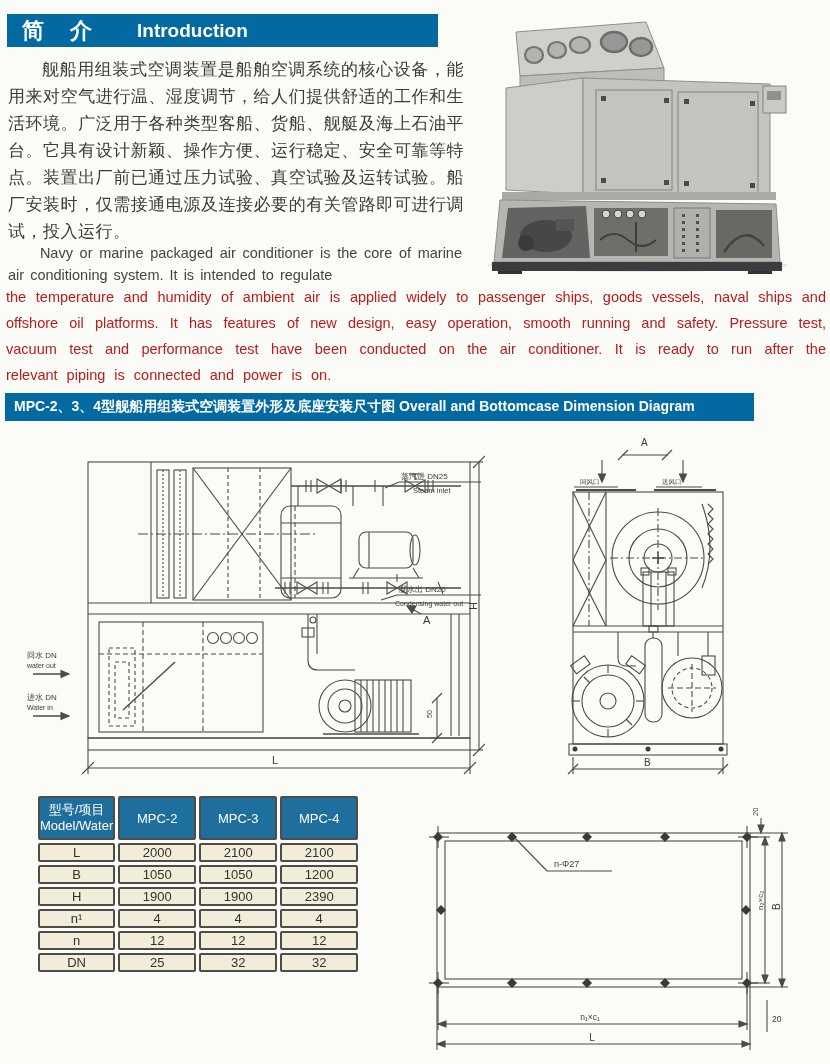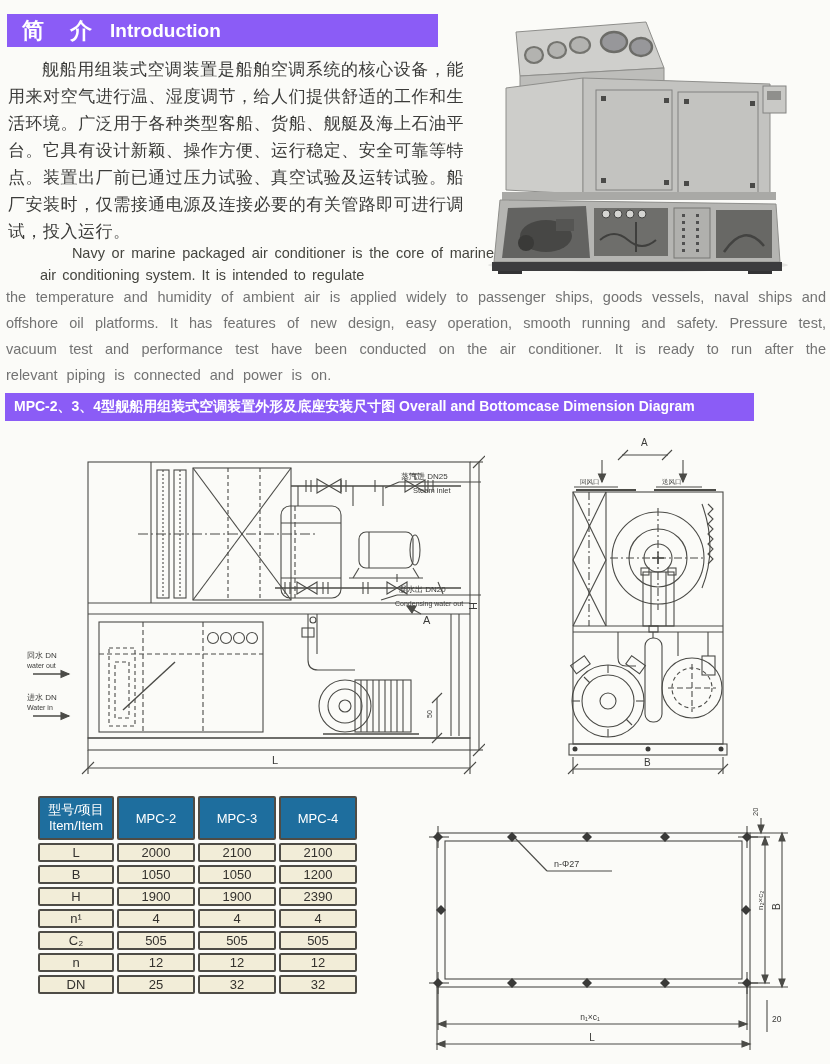--- a/index.html
+++ b/index.html
@@ -6,46 +6,46 @@
   html, body { width: 830px; height: 1064px; }
   body {
     position: relative;
     background: #fbfbf8;
     font-family: "Liberation Sans", sans-serif;
     color: #3b3b39;
     overflow: hidden;
   }
   .bar {
     position: absolute;
-    background: #8b5cf6;
+    background: #0369a1;
     color: #fff;
     display: flex;
     align-items: center;
   }
   #bar1 { left: 7px; top: 14px; width: 431px; height: 33px; padding-left: 15px; gap: 16px; }
   #bar1 .zh { font-size: 22px; font-weight: bold; letter-spacing: 2px; }
-  #bar1 .en { font-size: 19px; font-weight: bold; }
+  #bar1 .en { font-size: 19px; font-weight: bold; margin-left: 27px; }
   #bar2 {
     left: 5px; top: 393px; width: 749px; height: 28px;
     padding-left: 9px; font-size: 14px; font-weight: bold; white-space: nowrap;
   }
   #para-zh {
     position: absolute; left: 8px; top: 56px; width: 456px;
     font-size: 17px; line-height: 27px; text-align: justify;
     text-indent: 2em; letter-spacing: 0.5px;
   }
   #para-en-lead {
     position: absolute; left: 8px; top: 242px; width: 454px;
     font-size: 14.5px; line-height: 22px; text-align: justify;
-    text-indent: 2.2em; word-spacing: 2px; color: #45453f; margin-left: 32px;
+    text-indent: 2.2em; word-spacing: 2px; color: #45453f;
   }
   #para-en-body {
     position: absolute; left: 6px; top: 284px; width: 820px;
     font-size: 14.5px; line-height: 26px; text-align: justify;
-    word-spacing: 5px; color: #737373;
+    word-spacing: 5px; color: #b91c1c;
   }
   #photo { position: absolute; left: 468px; top: 12px; }
   #front-view { position: absolute; left: 23px; top: 448px; }
   #side-view  { position: absolute; left: 556px; top: 430px; }
   #base-view  { position: absolute; left: 420px; top: 792px; }
   svg text { font-family: "Liberation Sans", sans-serif; fill: #3b3b39; }
 
   table#dims {
     position: absolute; left: 35px; top: 793px;
     border-collapse: separate; border-spacing: 3px;
@@ -437,21 +437,21 @@
   <text x="170" y="228" font-size="8.5" text-anchor="middle">n₁×c₁</text>
   <text x="172" y="249" font-size="10" text-anchor="middle">L</text>
   <text x="352" y="230" font-size="8.5">20</text>
 </svg>
 
 <table id="dims">
   <tbody>
       <tr>
     <th class="item">
       <span>型号/项目</span><br>
-      <span>Item/Item</span>
+      <span>Model/Water</span>
     </th>
     <th class="model">MPC-2</th>
     <th class="model">MPC-3</th>
     <th class="model">MPC-4</th>
   </tr>
   <tr>
     <td>L</td>
     <td>2000</td>
     <td>2100</td>
     <td>2100</td>
@@ -468,26 +468,20 @@
     <td>1900</td>
     <td>2390</td>
   </tr>
   <tr>
     <td>n¹</td>
     <td>4</td>
     <td>4</td>
     <td>4</td>
   </tr>
   <tr>
-    <td>C₂</td>
-    <td>505</td>
-    <td>505</td>
-    <td>505</td>
-  </tr>
-  <tr>
     <td>n</td>
     <td>12</td>
     <td>12</td>
     <td>12</td>
   </tr>
   <tr>
     <td>DN</td>
     <td>25</td>
     <td>32</td>
     <td>32</td>

